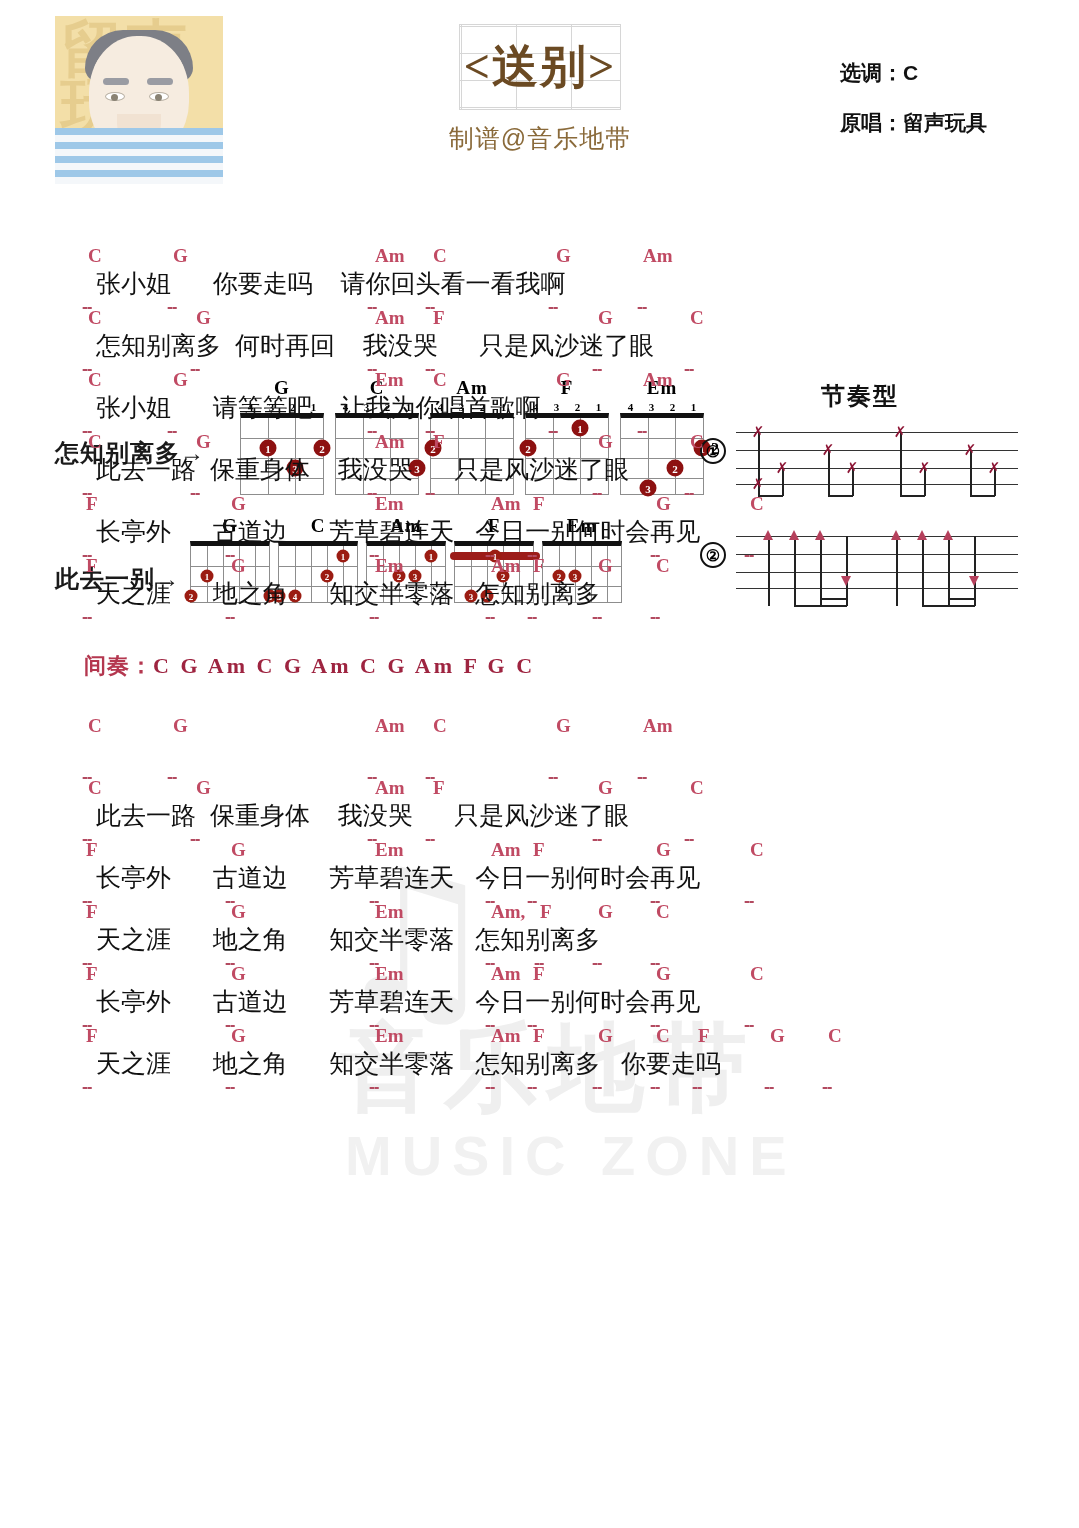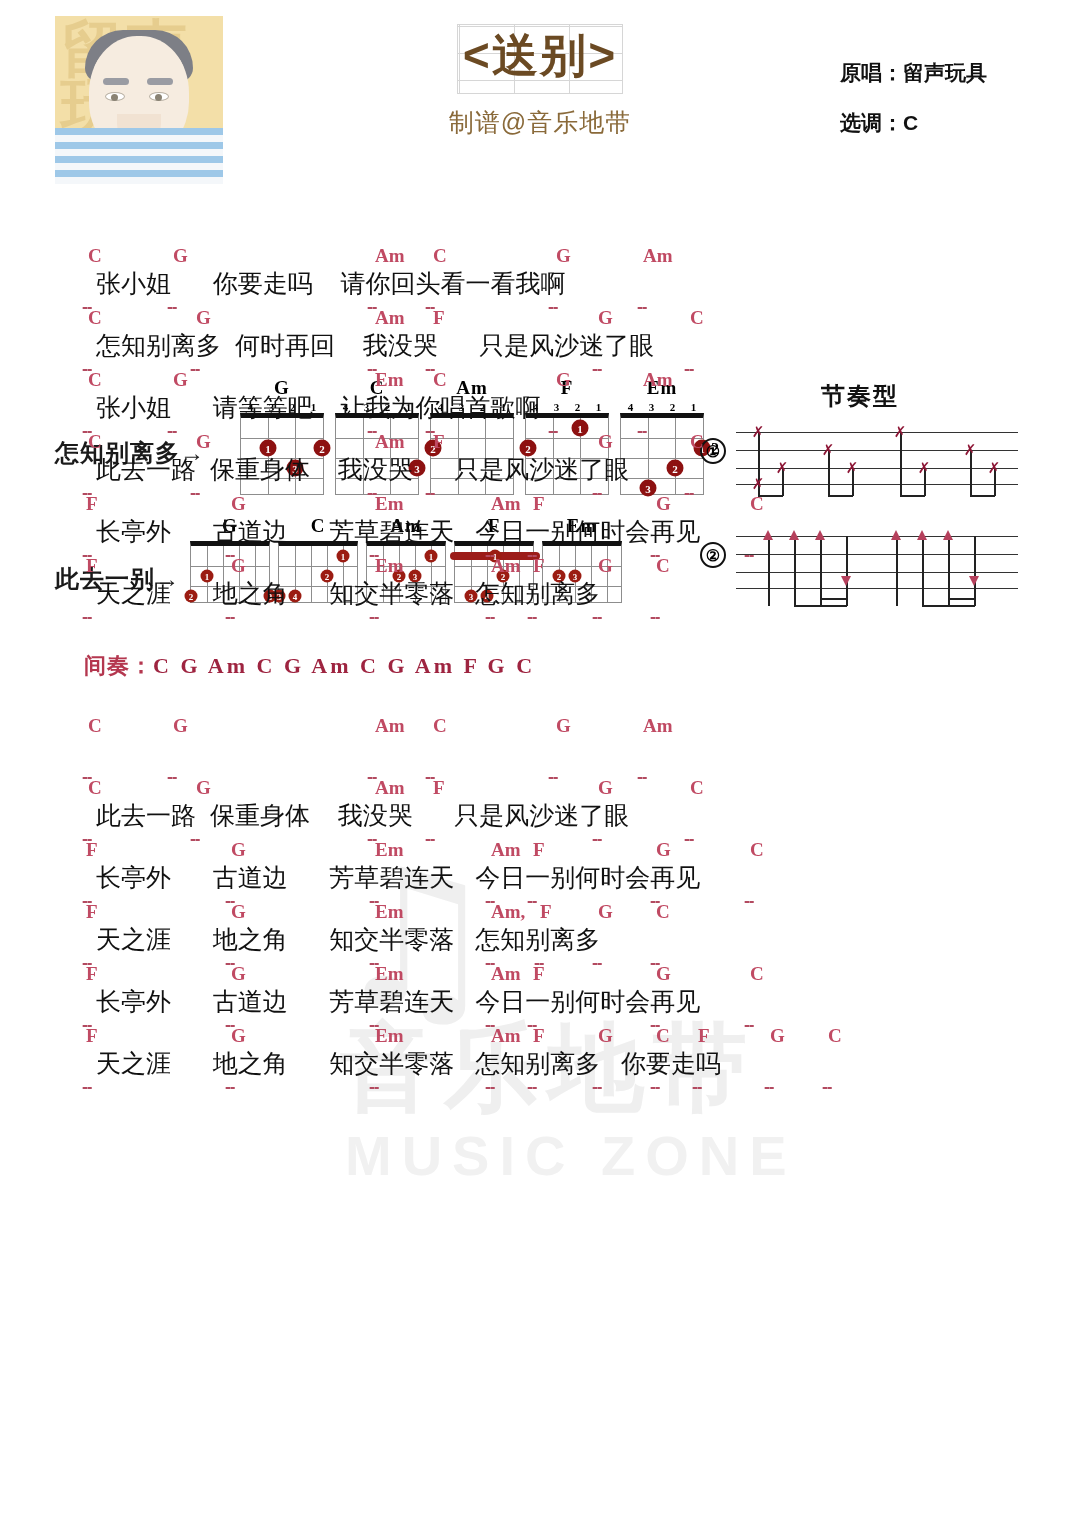--- a/index.html
+++ b/index.html
@@ -137,29 +137,29 @@
   .title-block {
     position: absolute;
     left: 380px; top: 24px;
     width: 320px;
     text-align: center;
   }
   .song-title {
     font-size: 46px;
     font-weight: bold;
     color: #6b4a23;
-    font-family: Liberation Mono, monospace;
+    font-family: Liberation Serif, serif;
     letter-spacing: 2px;
     line-height: 56px;
     background:
       linear-gradient(to right, transparent 0 1px, #d6d6d6 1px 2px, transparent 2px) repeat-x 0 0 / 55px 100%,
       linear-gradient(to bottom, transparent 0 1px, #d6d6d6 1px 2px, transparent 2px) repeat-y 0 0 / 100% 27px;
     border: 1px solid #d6d6d6;
     display: inline-block;
-    padding: 6px 4px;
+    padding: 14px 4px;
   }
   .maker-line {
     margin-top: 12px;
     font-size: 25px;
     color: #8a6a3a;
     letter-spacing: 1px;
   }
 
   .meta-block {
     position: absolute;
@@ -363,22 +363,22 @@
     <div class="av-neck"></div>
     <div class="av-shirt"></div>
   </div>
 
   <div class="title-block">
     <div class="song-title">&lt;送别&gt;</div>
     <div class="maker-line">制谱@音乐地带</div>
   </div>
 
   <div class="meta-block">
+    <div>选调：C</div>
     <div>原唱：留声玩具</div>
-    <div>选调：C</div>
   </div>
 </div>
 
 <div class="chords-area">
 
   <div class="side-label uke">怎知别离多→</div>
   <div class="side-label gtr">此去一别→</div>
 
   <div class="uke-row">
 

